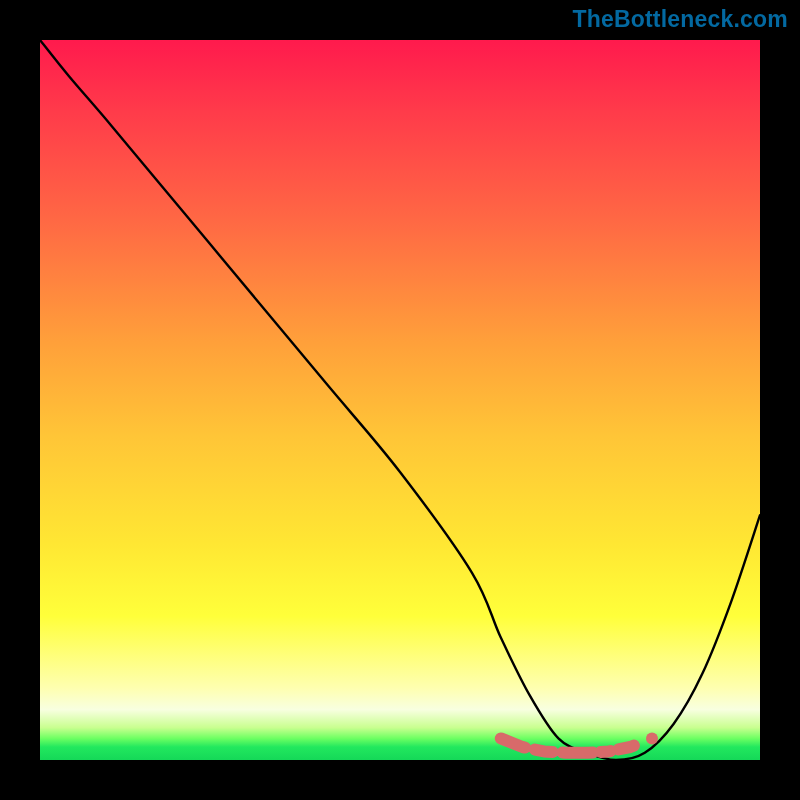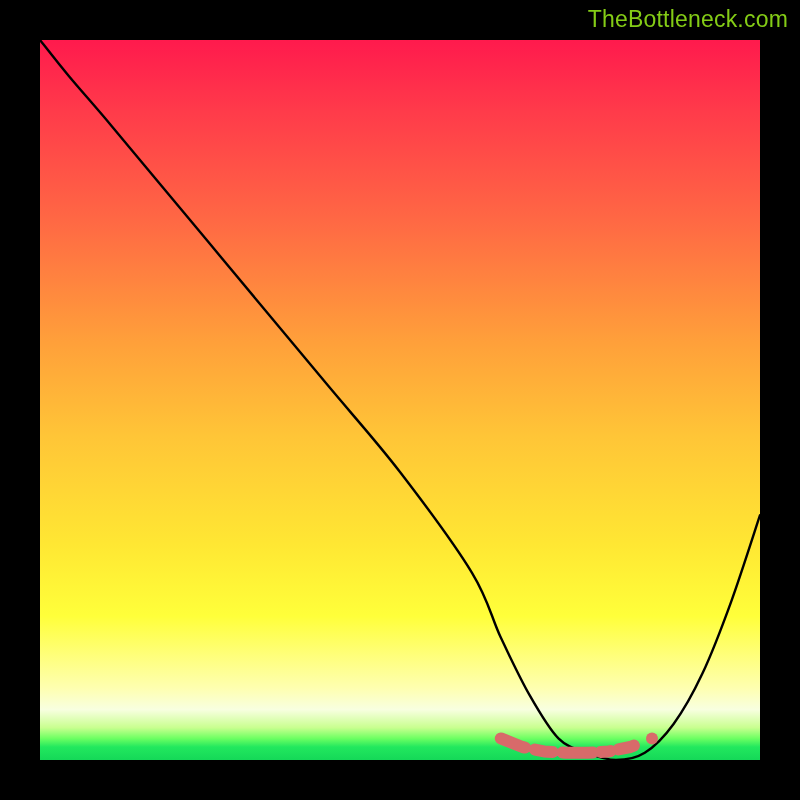--- a/index.html
+++ b/index.html
@@ -48,23 +48,23 @@
     left: 0;
     top: 0;
     width: 720px;
     height: 720px;
     overflow: visible;
   }
   .watermark {
     position: absolute;
     top: 6px;
     right: 12px;
-    color: #84cc16;
+    color: #0369a1;
     font-size: 23px;
-    font-weight: 400;
+    font-weight: 700;
     letter-spacing: 0.2px;
     user-select: none;
   }
 </style>
 </head>
 <body>
 
 <div class="frame">
 
   <div class="watermark">TheBottleneck.com</div>

